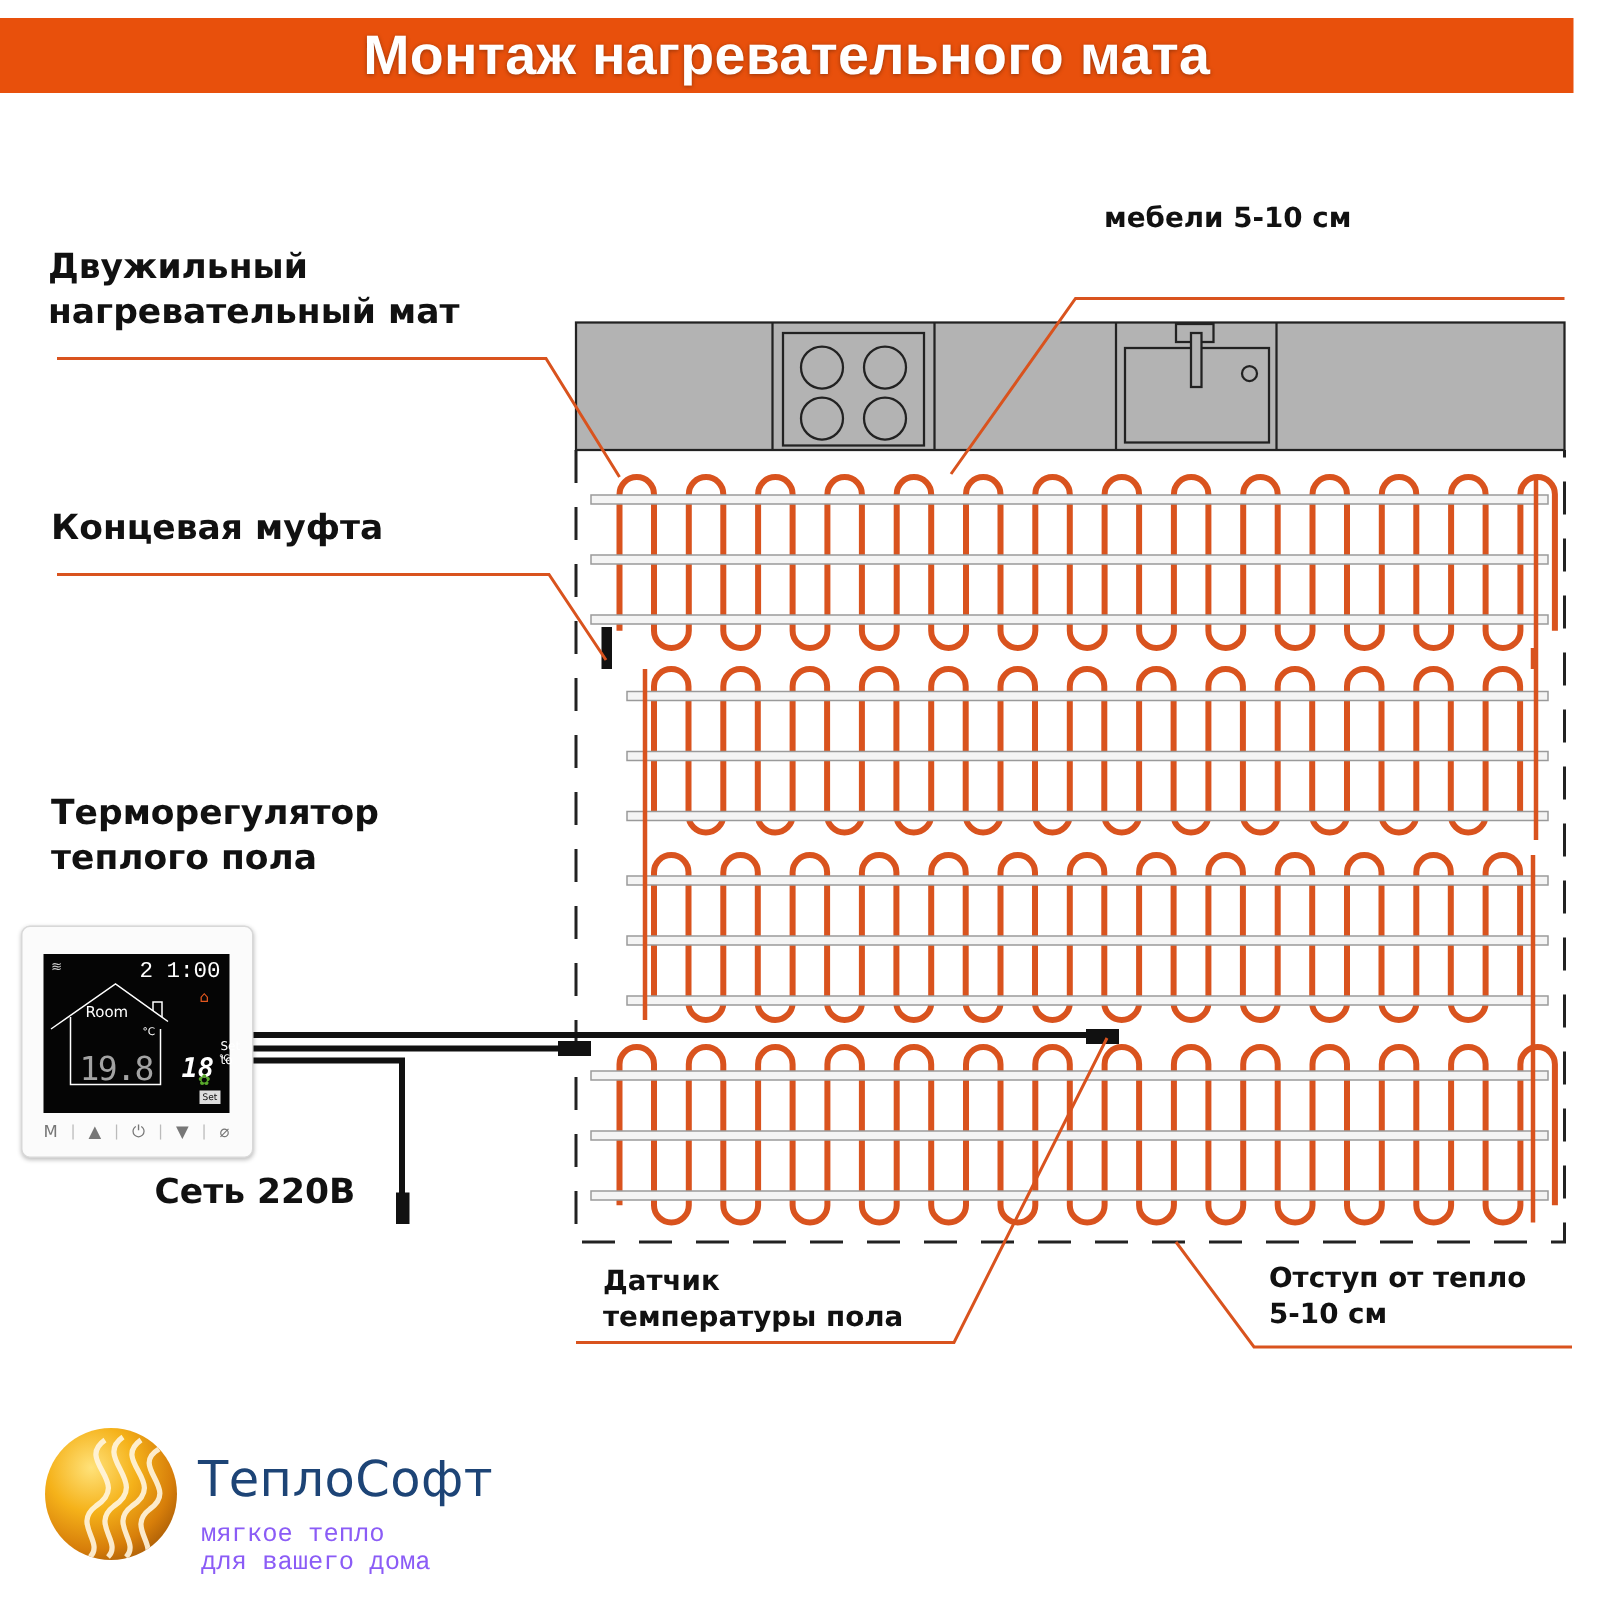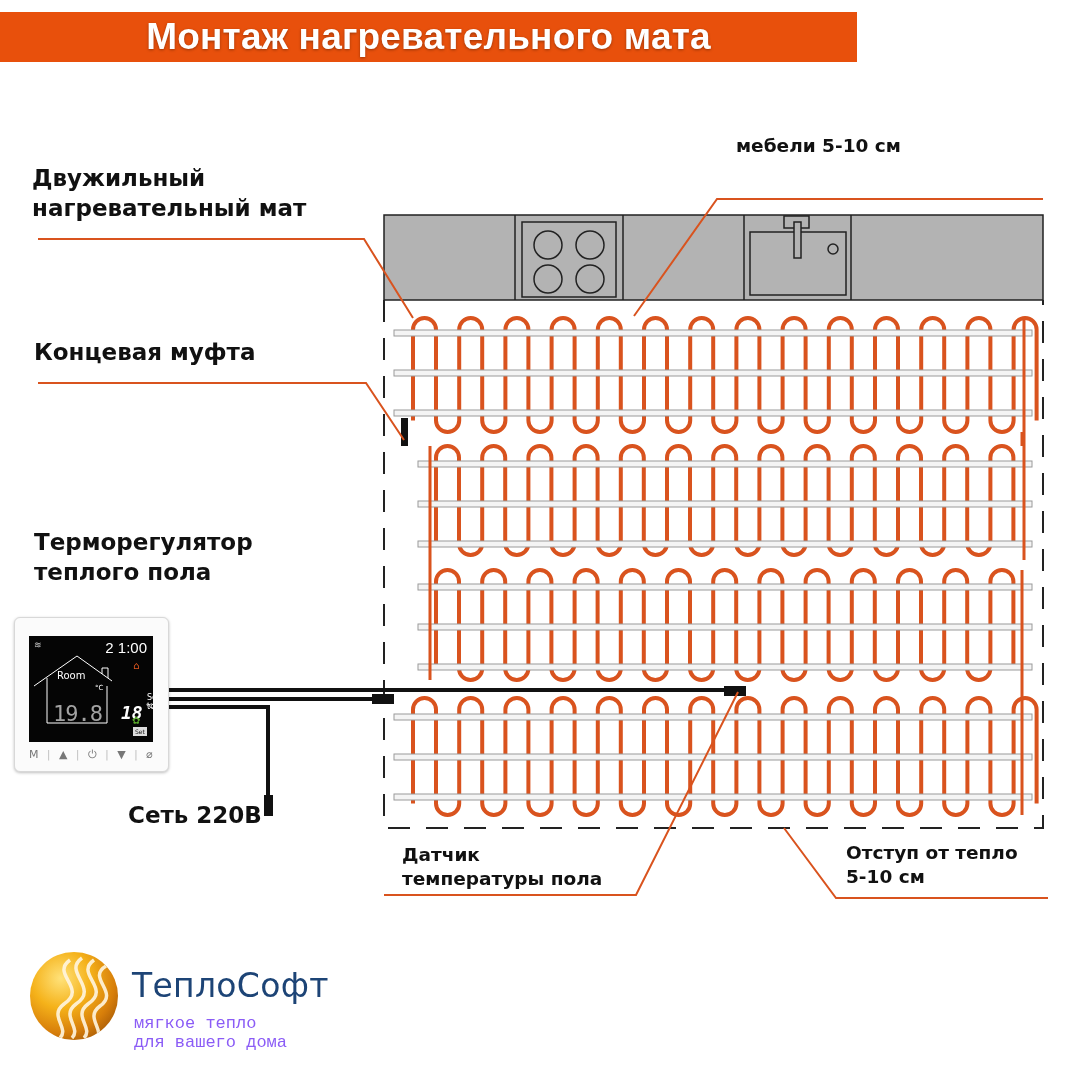--- a/index.html
+++ b/index.html
@@ -1,30 +1,30 @@
 <!DOCTYPE html>
 <html><head>
 <meta charset="utf-8">
 <style>
   html, body { margin: 0; padding: 0; background: #ffffff; }
   body { width: 1080px; height: 1080px; position: relative; overflow: hidden;
          font-family: "DejaVu Sans", sans-serif; }
-  .banner { position: absolute; left: 0; top: 12px; width: 857px; height: 50px;
+  .banner { position: absolute; left: 0; top: 12px; width: 1049px; height: 50px;
             background: #e8500c; display: flex; align-items: center; justify-content: center; }
   .banner-title { color: #ffffff; font-family: "Liberation Sans", sans-serif; font-weight: bold;
                   font-size: 37px; letter-spacing: 0.2px; text-shadow: 0 1px 3px rgba(0,0,0,0.35); }
   .label { position: absolute; color: #111; font-weight: bold; font-family: "DejaVu Sans", sans-serif; line-height: 1.32; }
   .label.big { font-size: 23px; }
   .label.small { font-size: 18.5px; }
   svg.diagram { position: absolute; left: 0; top: 0; }
   .thermostat { position: absolute; left: 14px; top: 617px; width: 153px; height: 153px;
                 background: #fbfbfb; border: 1px solid #d8d8d8; border-radius: 6px;
                 box-shadow: 0 1px 3px rgba(0,0,0,0.25); }
   .screen { position: absolute; left: 14px; top: 18px; width: 124px; height: 106px; background: #050505; }
-  .screen .clock { position: absolute; right: 6px; top: 3px; color: #fff; font-family: Liberation Sans, sans-serif; font-size: 15px; }
+  .screen .clock { position: absolute; right: 6px; top: 3px; color: #fff; font-family: Liberation Mono, monospace; font-size: 15px; }
   .screen .room-label { position: absolute; left: 28px; top: 34px; color: #fff; font-size: 10px; }
   .screen .room-temp { position: absolute; left: 24px; top: 45px; color: #a3a3a3; font-family: "DejaVu Sans Mono", monospace; font-size: 22px; letter-spacing: -1px; margin-top: 20px; }
   .screen .deg1 { position: absolute; left: 66px; top: 48px; color: #fff; font-size: 7px; }
   .screen .setto-label { position: absolute; left: 90px; top: 57px; color: #fff; font-size: 8px; margin-left: 28px; }
   .screen .set-temp { position: absolute; left: 92px; top: 66px; color: #fff; font-family: "DejaVu Sans Mono", monospace; font-size: 18px; font-style: italic; font-weight: bold; }
   .screen .deg2 { position: absolute; left: 117px; top: 66px; color: #fff; font-size: 6px; }
   .screen .set-btn { position: absolute; left: 104px; top: 91px; background: #ddd; color: #111; font-size: 6px; padding: 1px 2px; }
   .screen .wifi { position: absolute; left: 5px; top: 4px; color: #ccc; font-size: 9px; }
   .screen .home-icon { position: absolute; left: 104px; top: 24px; color: #e2571f; font-size: 10px; }
   .screen .eco-icon { position: absolute; left: 103px; top: 79px; color: #58a82b; font-size: 10px; }
@@ -109,21 +109,21 @@
 
 <div class="label big" style="left:32px; top:163px;">
   <div>Двужильный</div>
   <div>нагревательный мат</div>
 </div>
 <div class="label big" style="left:34px; top:337px;">Концевая муфта</div>
 <div class="label big" style="left:34px; top:527px;">
   <div>Терморегулятор</div>
   <div>теплого пола</div>
 </div>
-<div class="label big" style="left:103px; top:800px;margin-left:25px;">Сеть 220В</div>
+<div class="label big" style="left:103px; top:780px;">Сеть 220В</div>
 <div class="label small" style="left:736px; top:134px;">
   <div>мебели 5-10 см</div>
 </div>
 <div class="label small" style="left:402px; top:843px;">
   <div>Датчик</div>
   <div>температуры пола</div>
 </div>
 <div class="label small" style="left:846px; top:841px;">
   <div>Отступ от тепло</div>
   <div>5-10 см</div>

